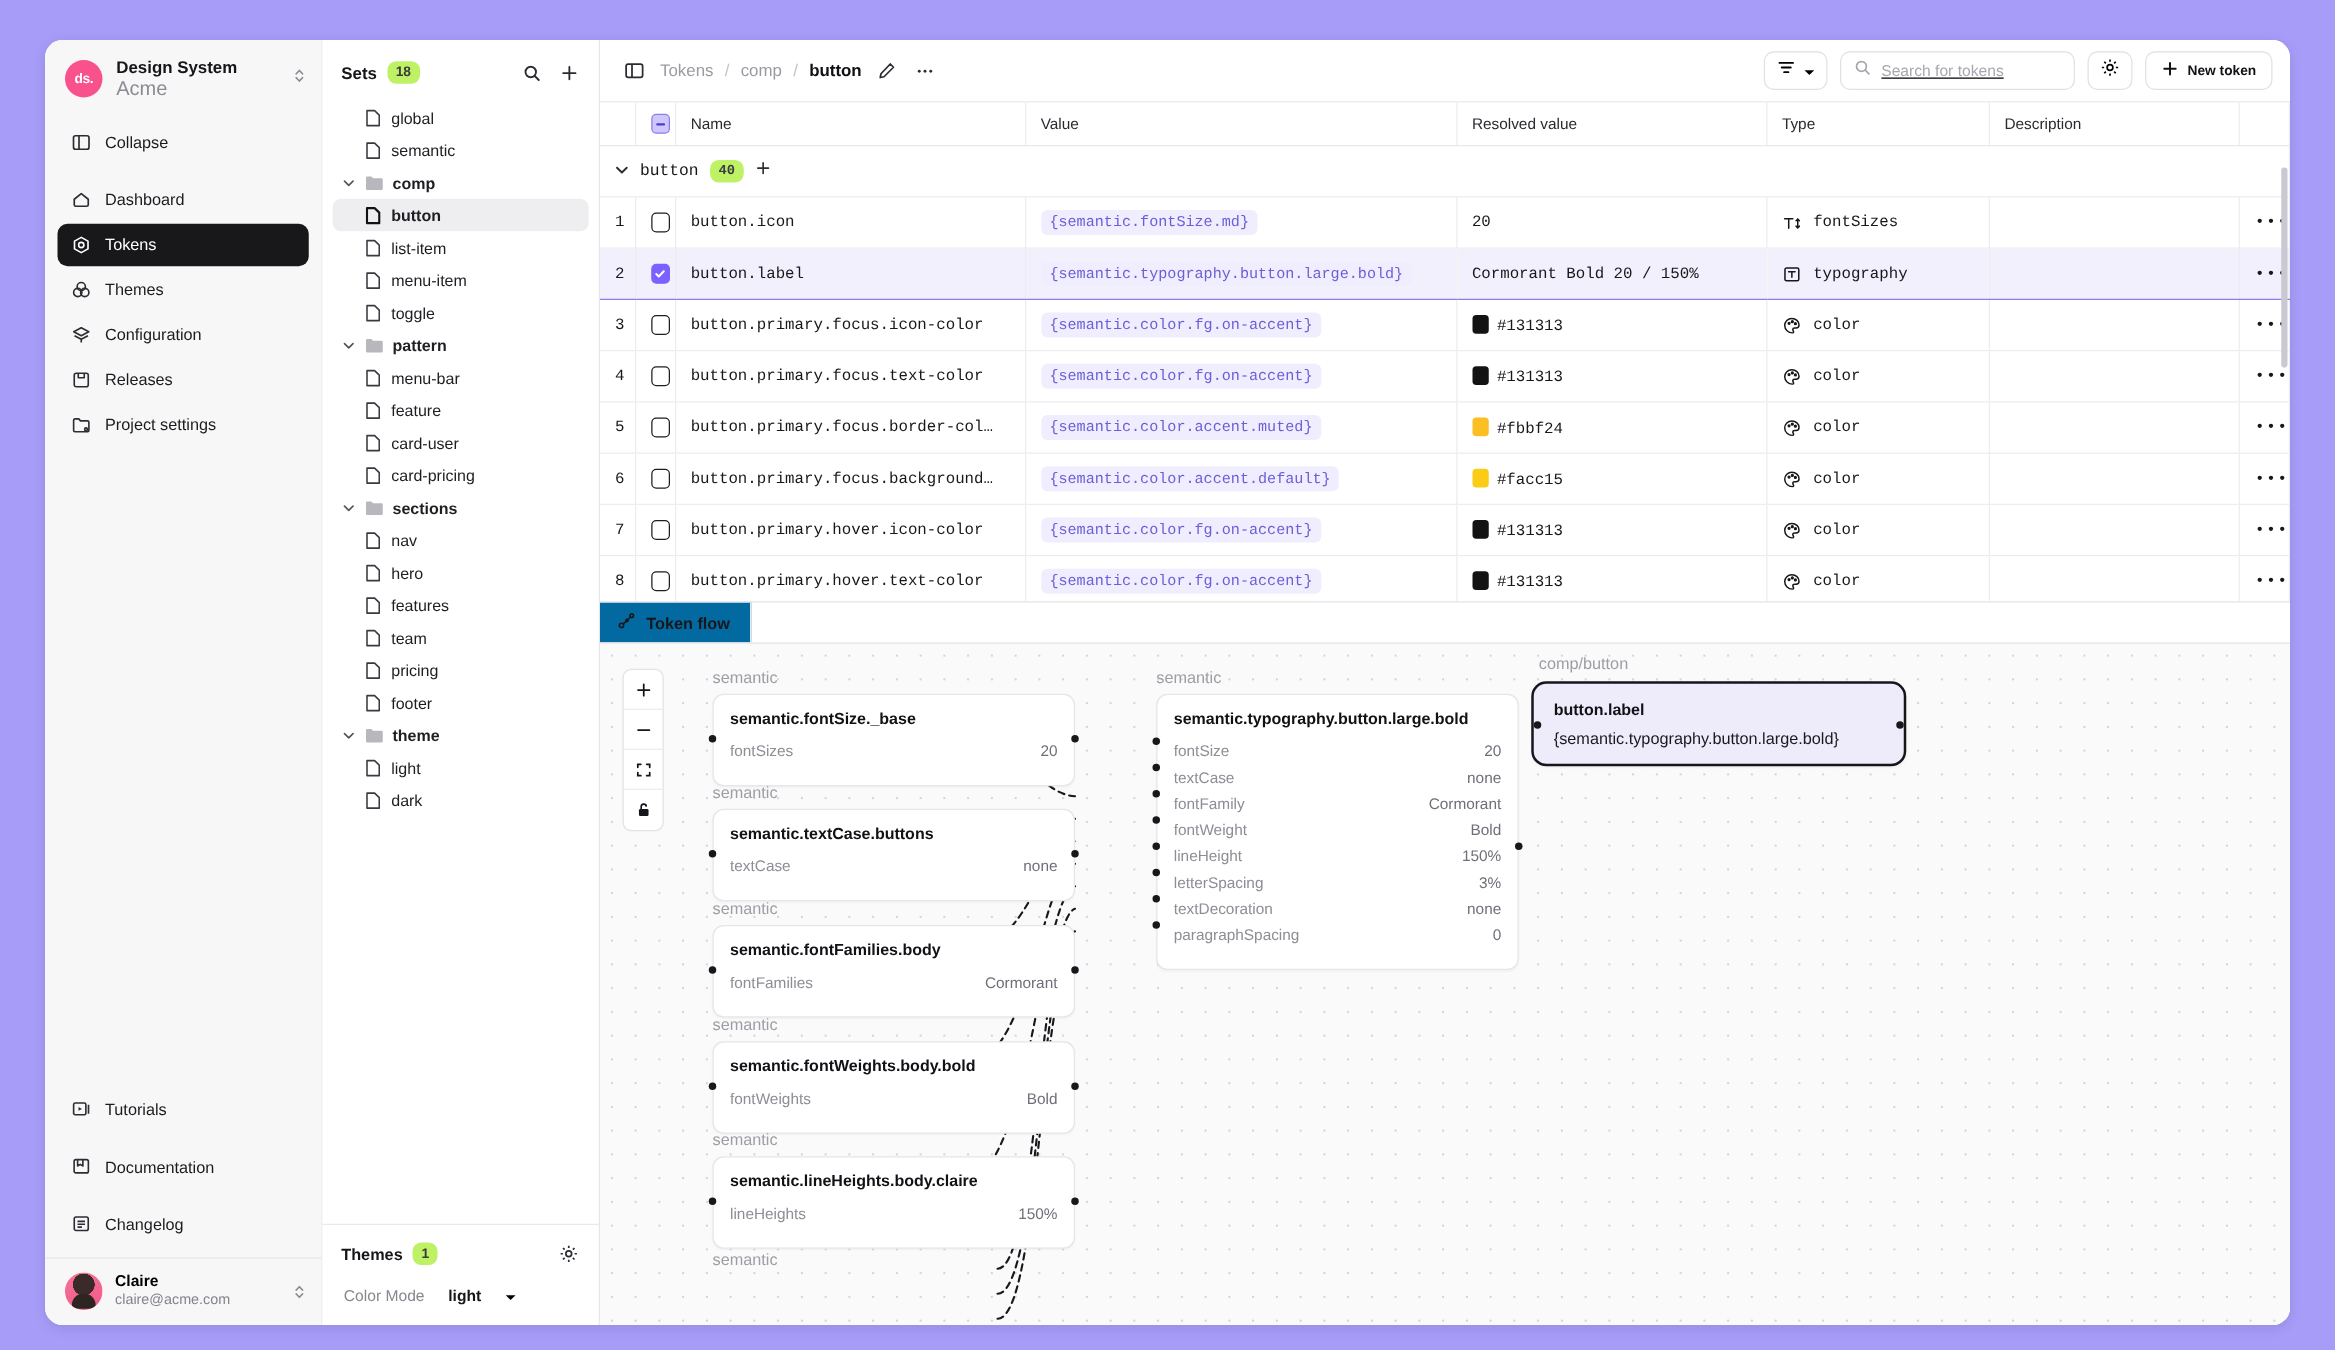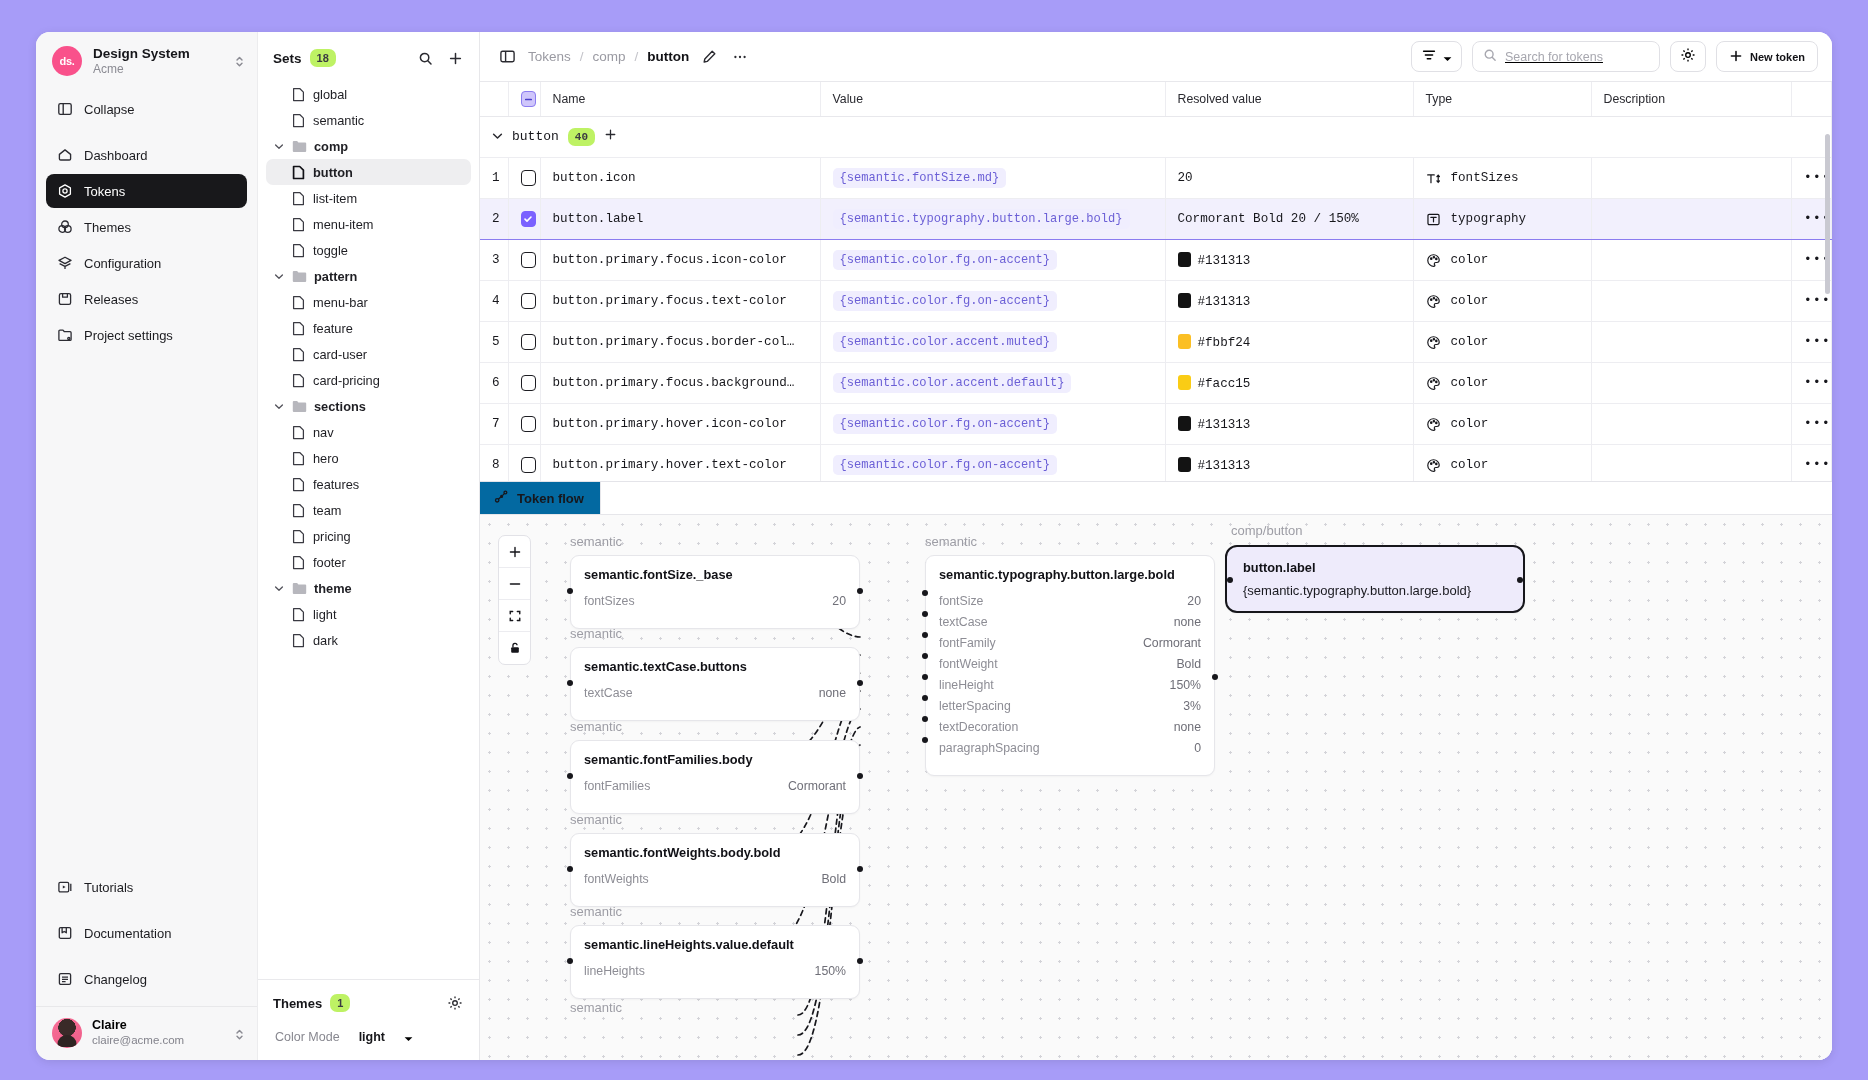--- a/index.html
+++ b/index.html
@@ -34,21 +34,21 @@
   }
   .brand-logo {
     width: 30px; height: 30px; border-radius: 50%;
     background: #f9518b;
     color: #fff; font-size: 11px; font-weight: bold;
     display: flex; align-items: center; justify-content: center;
     letter-spacing: -.3px;
   }
   .brand-txt { line-height: 1.15; }
   .brand-title { font-size: 13.5px; font-weight: bold; color: #16161a; }
-  .brand-sub { font-size: 12px; color: #8b8b93; margin-top: 1px; }
+  .brand-sub { font-size: 16px; color: #8b8b93; margin-top: 1px; }
   .brand-chev { position: absolute; right: 12px; top: 22px; color: #8b8b93; }
 
   .nav { padding: 8px 10px 0 10px; display: flex; flex-direction: column; gap: 2px; }
   .nav-item {
     display: flex; align-items: center; gap: 11px;
     height: 34px; padding: 0 10px;
     border-radius: 8px;
     font-size: 13px; color: #1c1c20;
     cursor: pointer;
   }
@@ -1037,21 +1037,21 @@
               <div class="node-title">semantic.fontWeights.body.bold</div>
               <div class="node-kv">
                 <span>fontWeights</span>
                 <span class="val">Bold</span>
               </div>
               <div class="port" style="left: -4px; top: 32px;"></div>
               <div class="port" style="right: -4px; top: 32px;"></div>
             </div>
             <div class="grp-label" style="left: 90px; top: 389px;">semantic</div>
             <div class="node" style="left: 90px; top: 410px; width: 290px;">
-              <div class="node-title">semantic.lineHeights.value.default</div>
+              <div class="node-title">semantic.lineHeights.body.claire</div>
               <div class="node-kv">
                 <span>lineHeights</span>
                 <span class="val">150%</span>
               </div>
               <div class="port" style="left: -4px; top: 32px;"></div>
               <div class="port" style="right: -4px; top: 32px;"></div>
             </div>
             <div class="grp-label" style="left: 90px; top: 485px;">semantic</div>
             <div class="grp-label" style="left: 445px; top: 19px;">semantic</div>
             <div class="node" style="left: 445px; top: 40px; width: 290px;">

